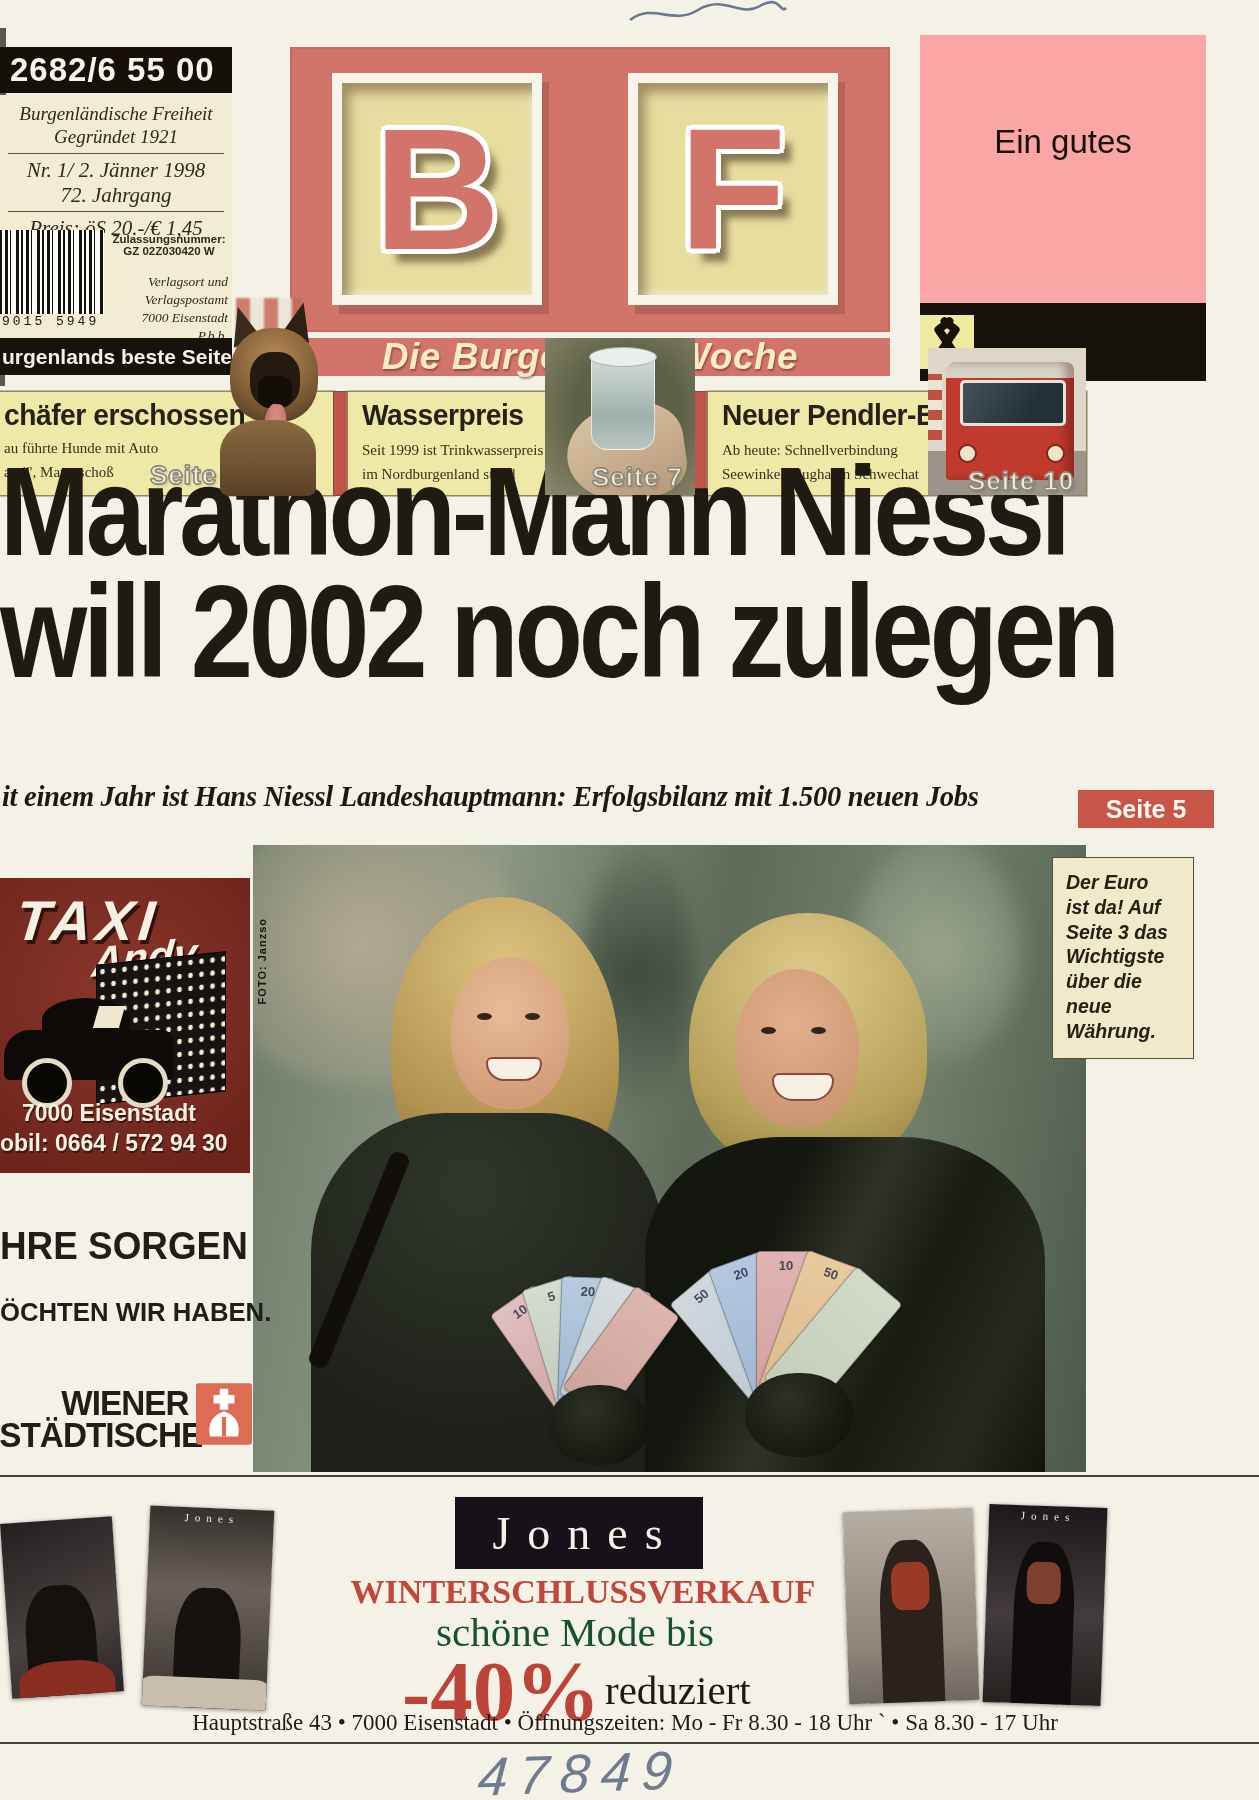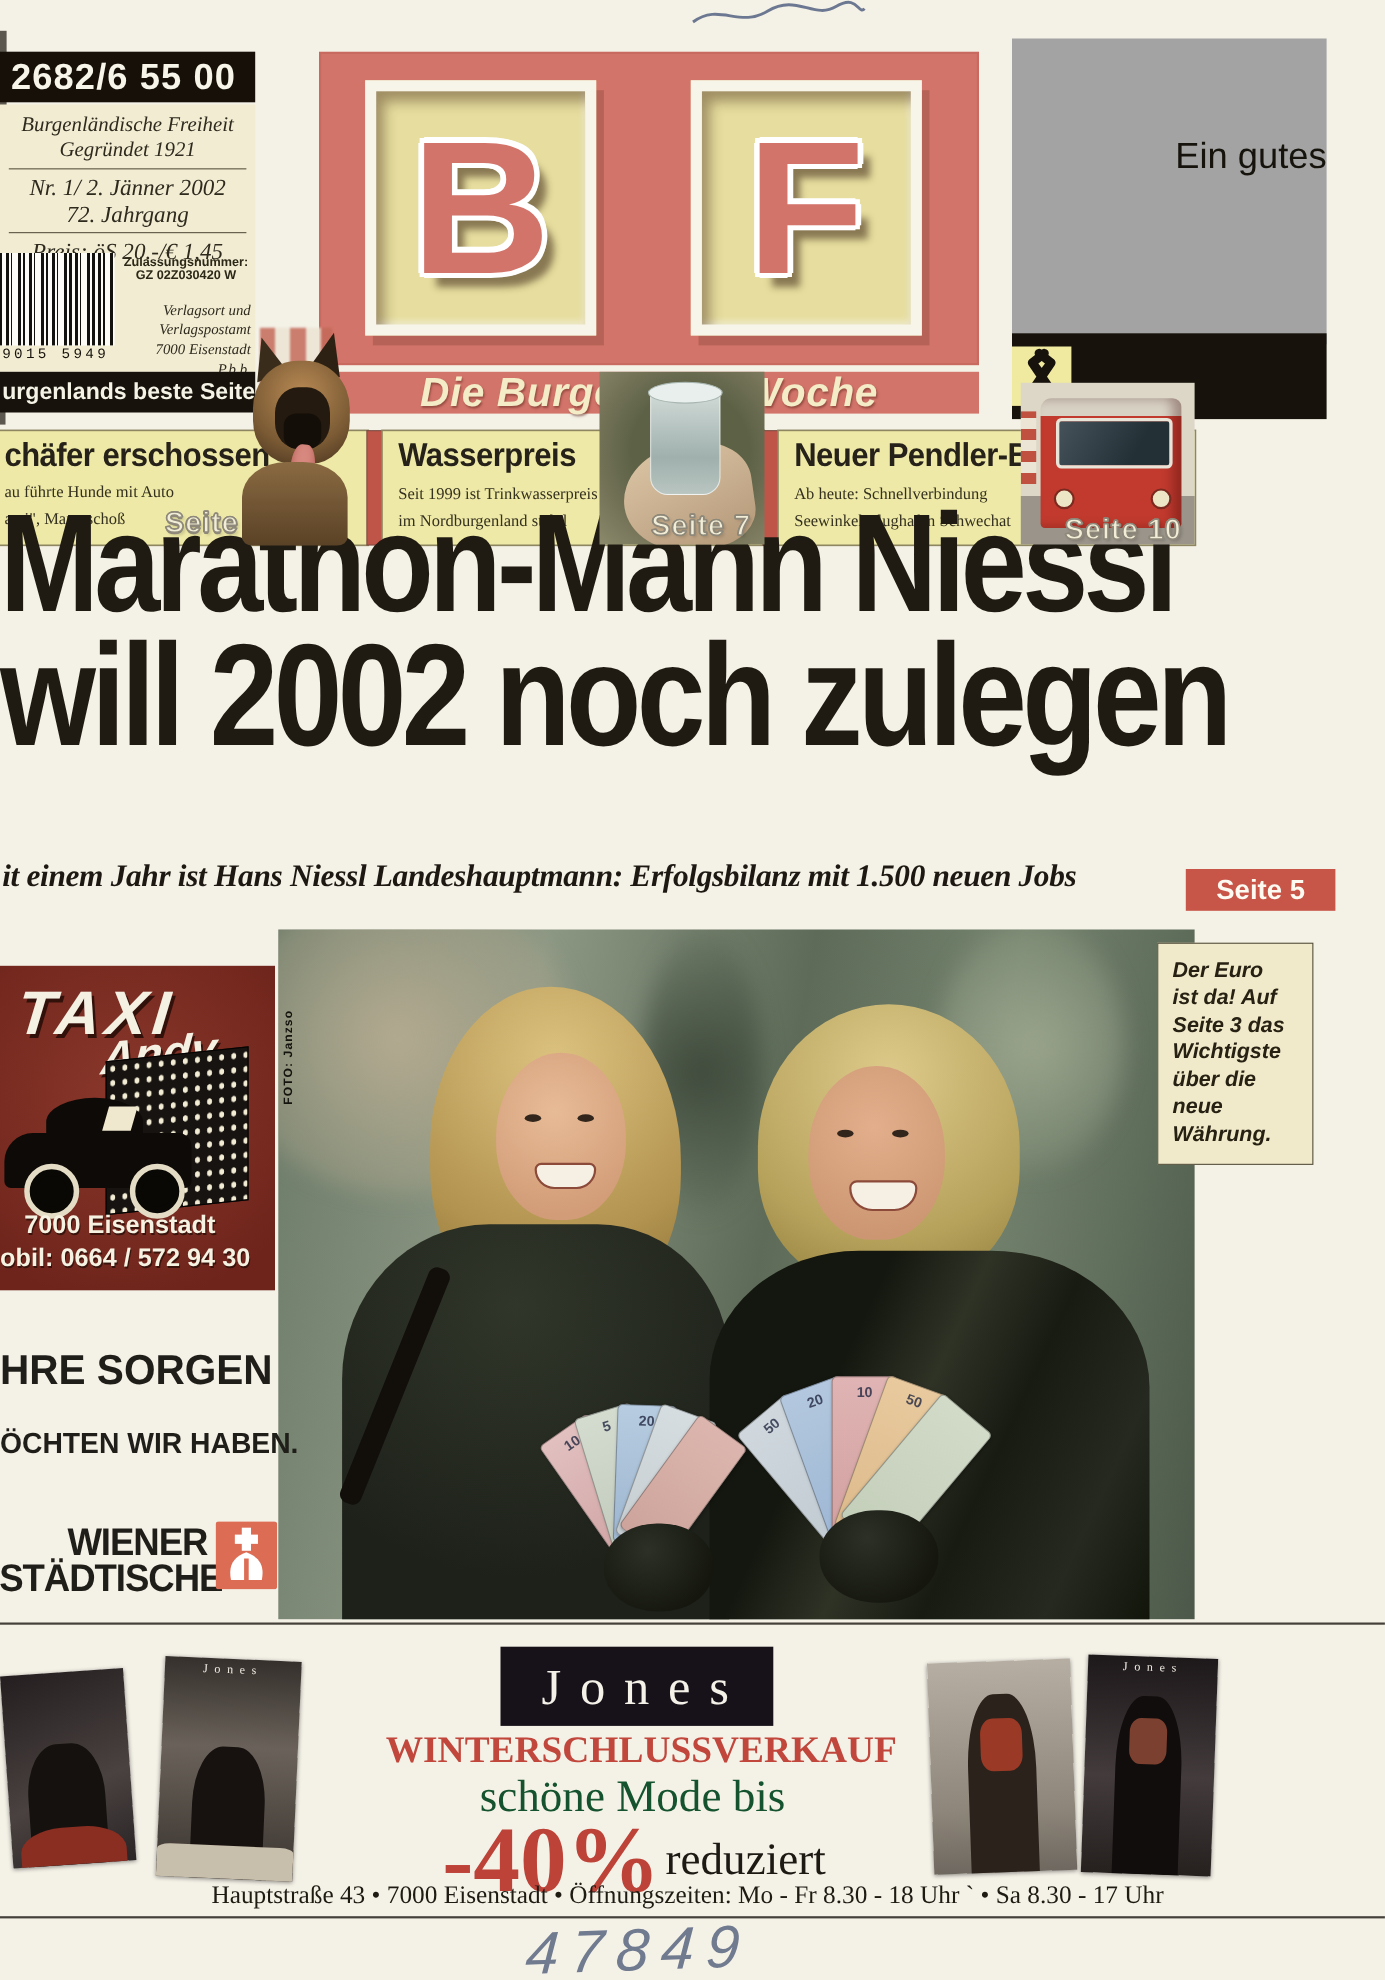--- a/index.html
+++ b/index.html
@@ -25,21 +25,21 @@
   .bf-box{left:290px;top:47px;width:600px;height:285px;background:#d3746a;box-shadow:inset 0 0 0 2px #c96a60;}
   .bf-tile{position:absolute;top:26px;width:190px;height:212px;background:#e6dd9e;border:10px solid #f7f4ea;
      box-shadow:inset 7px 9px 12px rgba(70,45,25,.45),inset -2px -3px 6px rgba(255,255,255,.5),7px 9px 0 rgba(110,55,40,.28);
      display:flex;align-items:center;justify-content:center;}
   .bf-letter{font-weight:bold;font-size:172px;line-height:1;color:#d3746a;transform:scaleX(1.02);
      text-shadow:-5px 0 #fff,5px 0 #fff,0 -5px #fff,0 5px #fff,-4px -4px #fff,4px -4px #fff,-4px 4px #fff,4px 4px #fff,11px 13px 7px rgba(60,38,22,.55);}
   .bf-sub{left:290px;top:338px;width:600px;height:38px;background:#d3746a;display:flex;align-items:center;justify-content:center;}
   .bf-sub span{font-style:italic;font-weight:bold;font-size:37px;color:#f3ecc6;white-space:nowrap;letter-spacing:.5px;
      text-shadow:1px 2px 2px rgba(90,35,25,.5);}
   
-  .greet{left:920px;top:35px;width:286px;height:278px;background:#a3a3a3;text-align:right;}
+  .greet{left:920px;top:35px;width:286px;height:278px;background:#fca5a5;text-align:center;}
   .greet .g1{margin-top:88px;font-size:33px;color:#16130c;}
   .greet .g2{margin-top:12px;font-size:35px;font-weight:bold;color:#16130c;letter-spacing:.5px;}
   .raiff{left:920px;top:303px;width:286px;height:78px;background:#17130c;display:flex;align-items:center;}
   .raiff .rn{color:#f7f4ea;font-weight:bold;font-size:38px;padding-left:14px;letter-spacing:.5px;flex:1;}
   .raiff .gable{width:54px;height:54px;background:#f0e9a0;margin-right:10px;flex:0 0 auto;}
   
   .tbox{top:392px;height:103px;background:#eee9a6;box-shadow:0 0 0 1.5px #8d8660;position:absolute;}
   .tdiv{top:392px;height:103px;width:14px;background:#bf5549;box-shadow:0 0 0 1px #7c4a40;position:absolute;}
   .thead{position:absolute;font-weight:bold;font-size:30px;color:#26221a;transform:scaleX(.94);transform-origin:0 0;white-space:nowrap;letter-spacing:-.5px;}
   .tbody{position:absolute;font-family:"Liberation Serif",serif;font-size:15px;color:#35311f;white-space:nowrap;}
@@ -153,21 +153,21 @@
   <path d="M2 20 C26 2 44 26 70 10 S112 18 132 6 S152 14 158 8" fill="none" stroke="#4a5a7c" stroke-width="2.6" opacity=".8"></path>
 </svg>
 
 <div class="abs phone-bar">
   <span>2682/6 55 00</span>
 </div>
 <div class="abs mast-panel">
   <div class="t" style="top:8px;font-size:19px;">Burgenländische Freiheit</div>
   <div class="t" style="top:31px;font-size:19px;">Gegründet 1921</div>
   <div class="mast-rule" style="top:58px;"></div>
-  <div class="t" style="top:63px;font-size:21px;">Nr. 1/ 2. Jänner 2002</div>
+  <div class="t" style="top:63px;font-size:21px;">Nr. 1/ 2. Jänner 1998</div>
   <div class="t" style="top:88px;font-size:21px;">72. Jahrgang</div>
   <div class="mast-rule" style="top:116px;"></div>
   <div class="t" style="top:121px;font-size:21px;">Preis: öS 20.-/€ 1,45</div>
   <div class="barcode"></div>
   <div class="barcode-digits">9015 5949</div>
   <div class="reg">
     <div>Zulassungsnummer:</div>
     <div>GZ 02Z030420 W</div>
   </div>
   <div class="pub">

